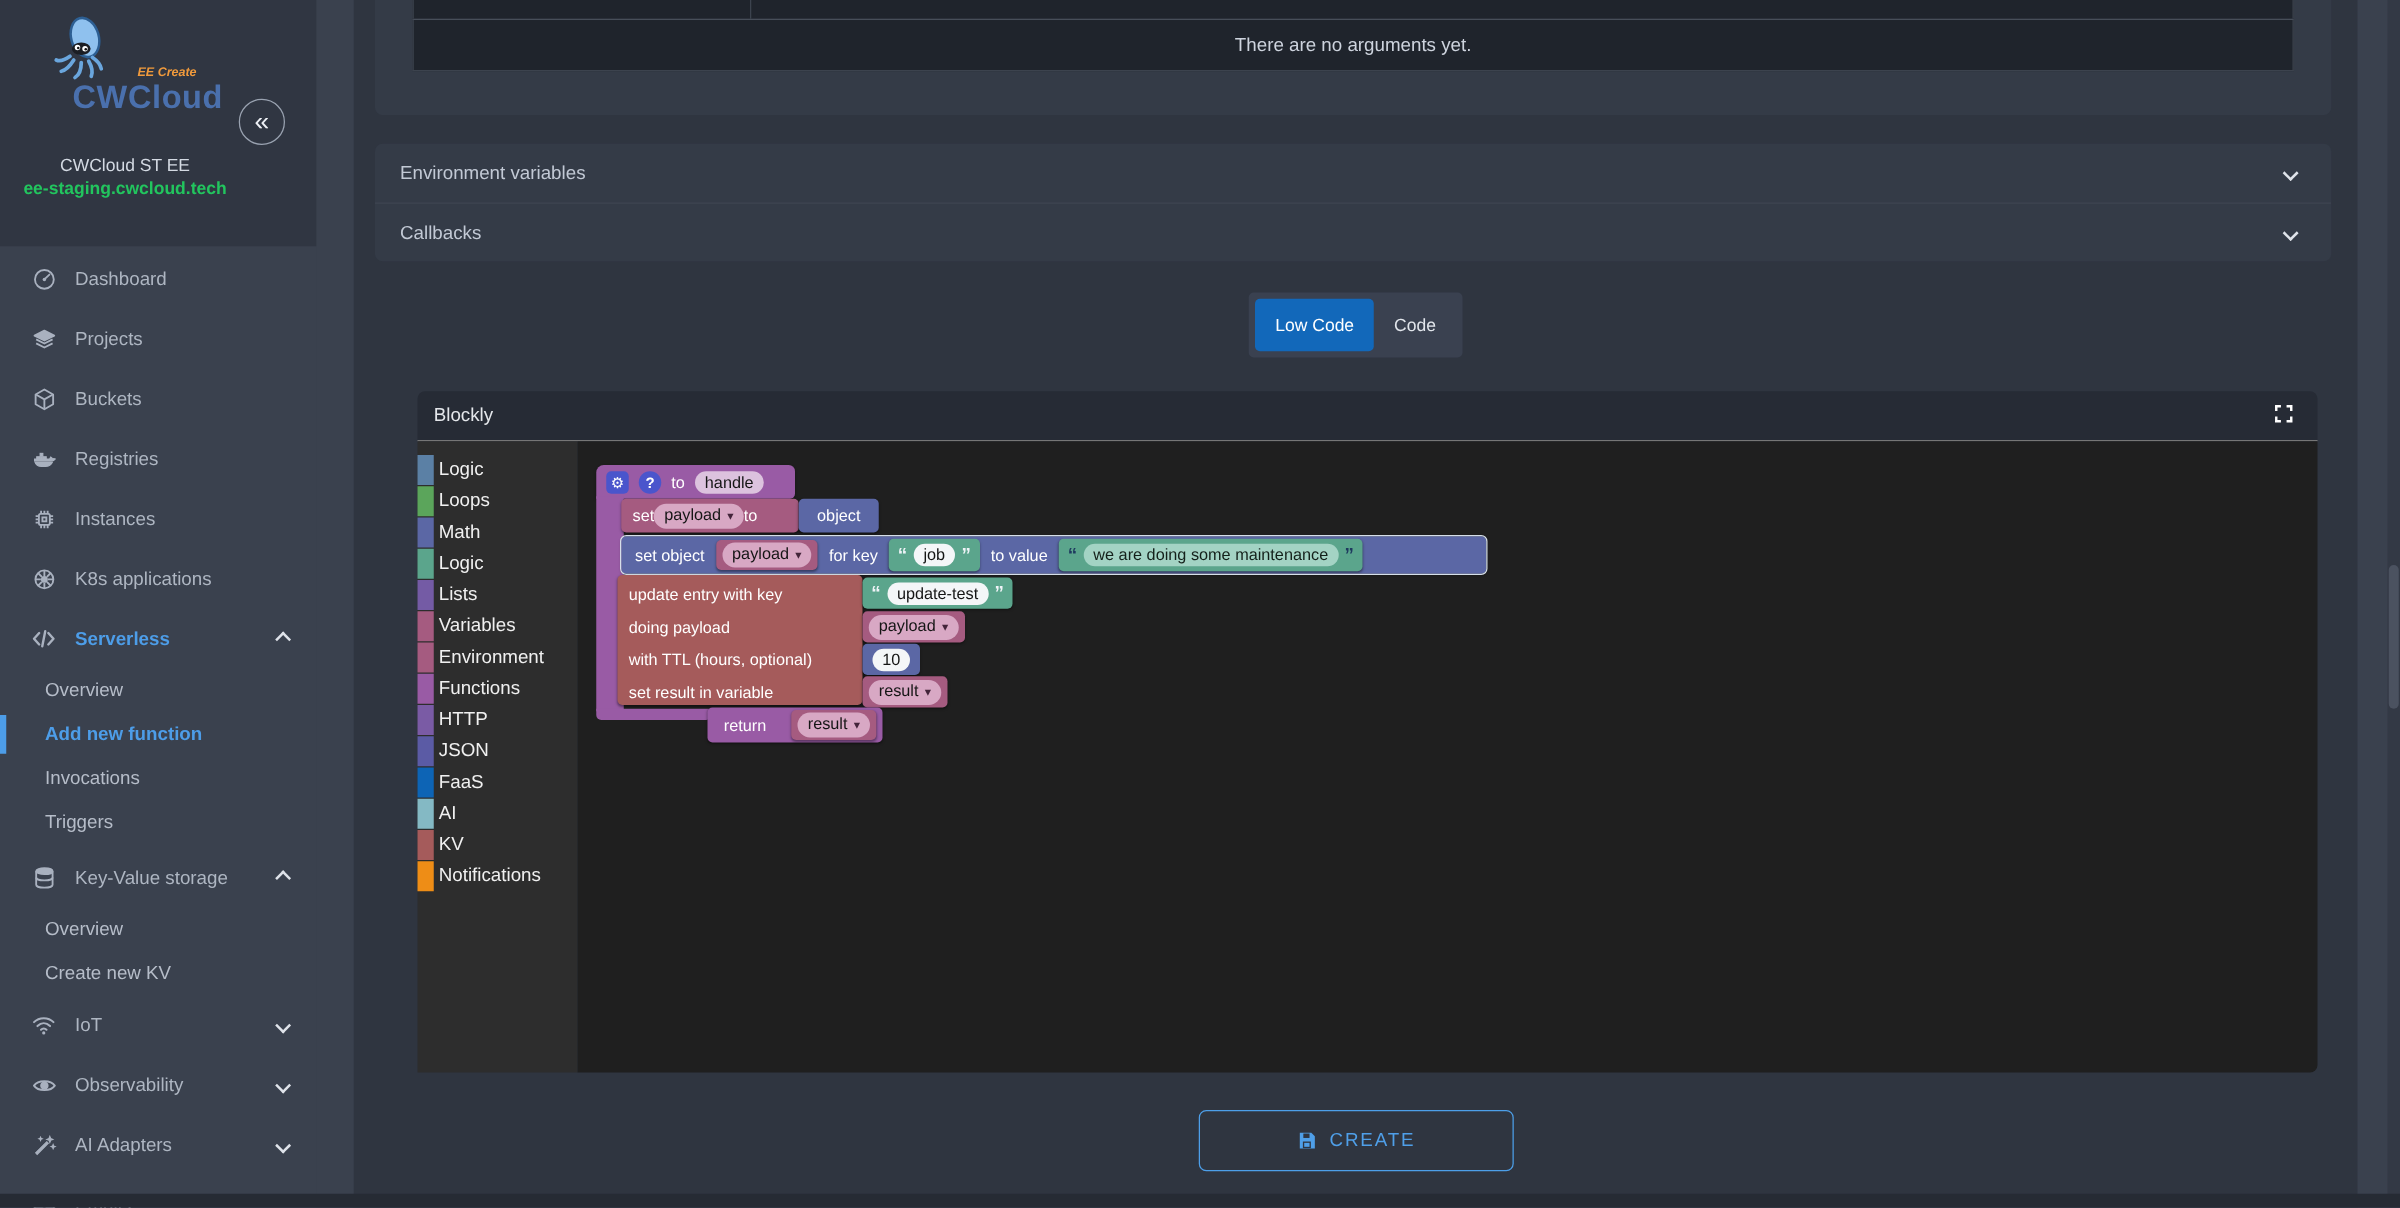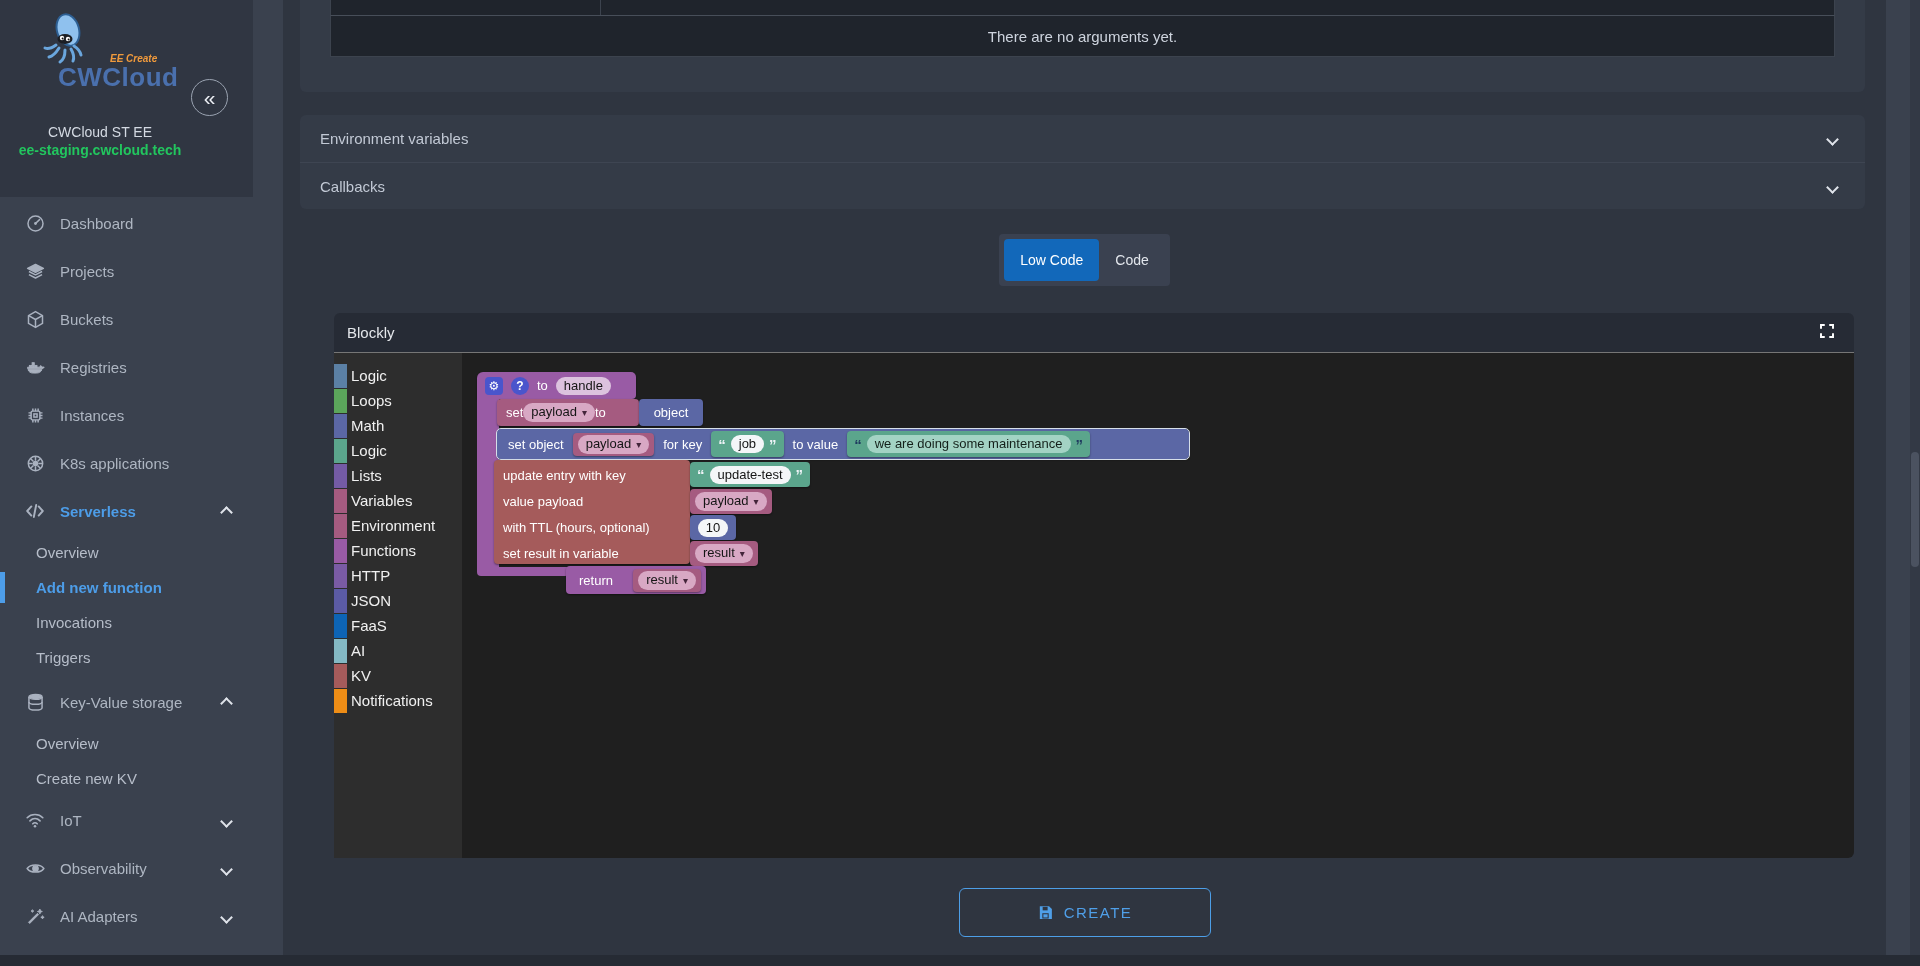--- a/index.html
+++ b/index.html
@@ -427,21 +427,21 @@
           <span>to value</span>
           <span class="tealblk" style="height: 26px; background-color: rgb(91, 165, 140);">
             <span class="quote navy">“</span>
             <span class="fld tint-teal">we are doing some maintenance</span>
             <span class="quote navy">”</span>
           </span>
         </div>
 
         <div class="blk kv-blk" style="background-color: rgb(165, 91, 91);">
           <div class="kv-row-label">update entry with key</div>
-          <div class="kv-row-label">value payload</div>
+          <div class="kv-row-label">doing payload</div>
           <div class="kv-row-label">with TTL (hours, optional)</div>
           <div class="kv-row-label">set result in variable</div>
         </div>
         <div class="tealblk ws-abs val-teal-key" style="background-color: rgb(91, 165, 140);">
           <span class="quote">“</span>
           <span class="fld">update-test</span>
           <span class="quote">”</span>
         </div>
         <div class="vblk ws-abs val-payload" style="background-color: rgb(165, 91, 128);">
           <span class="fld dd tint-pink">payload</span>

